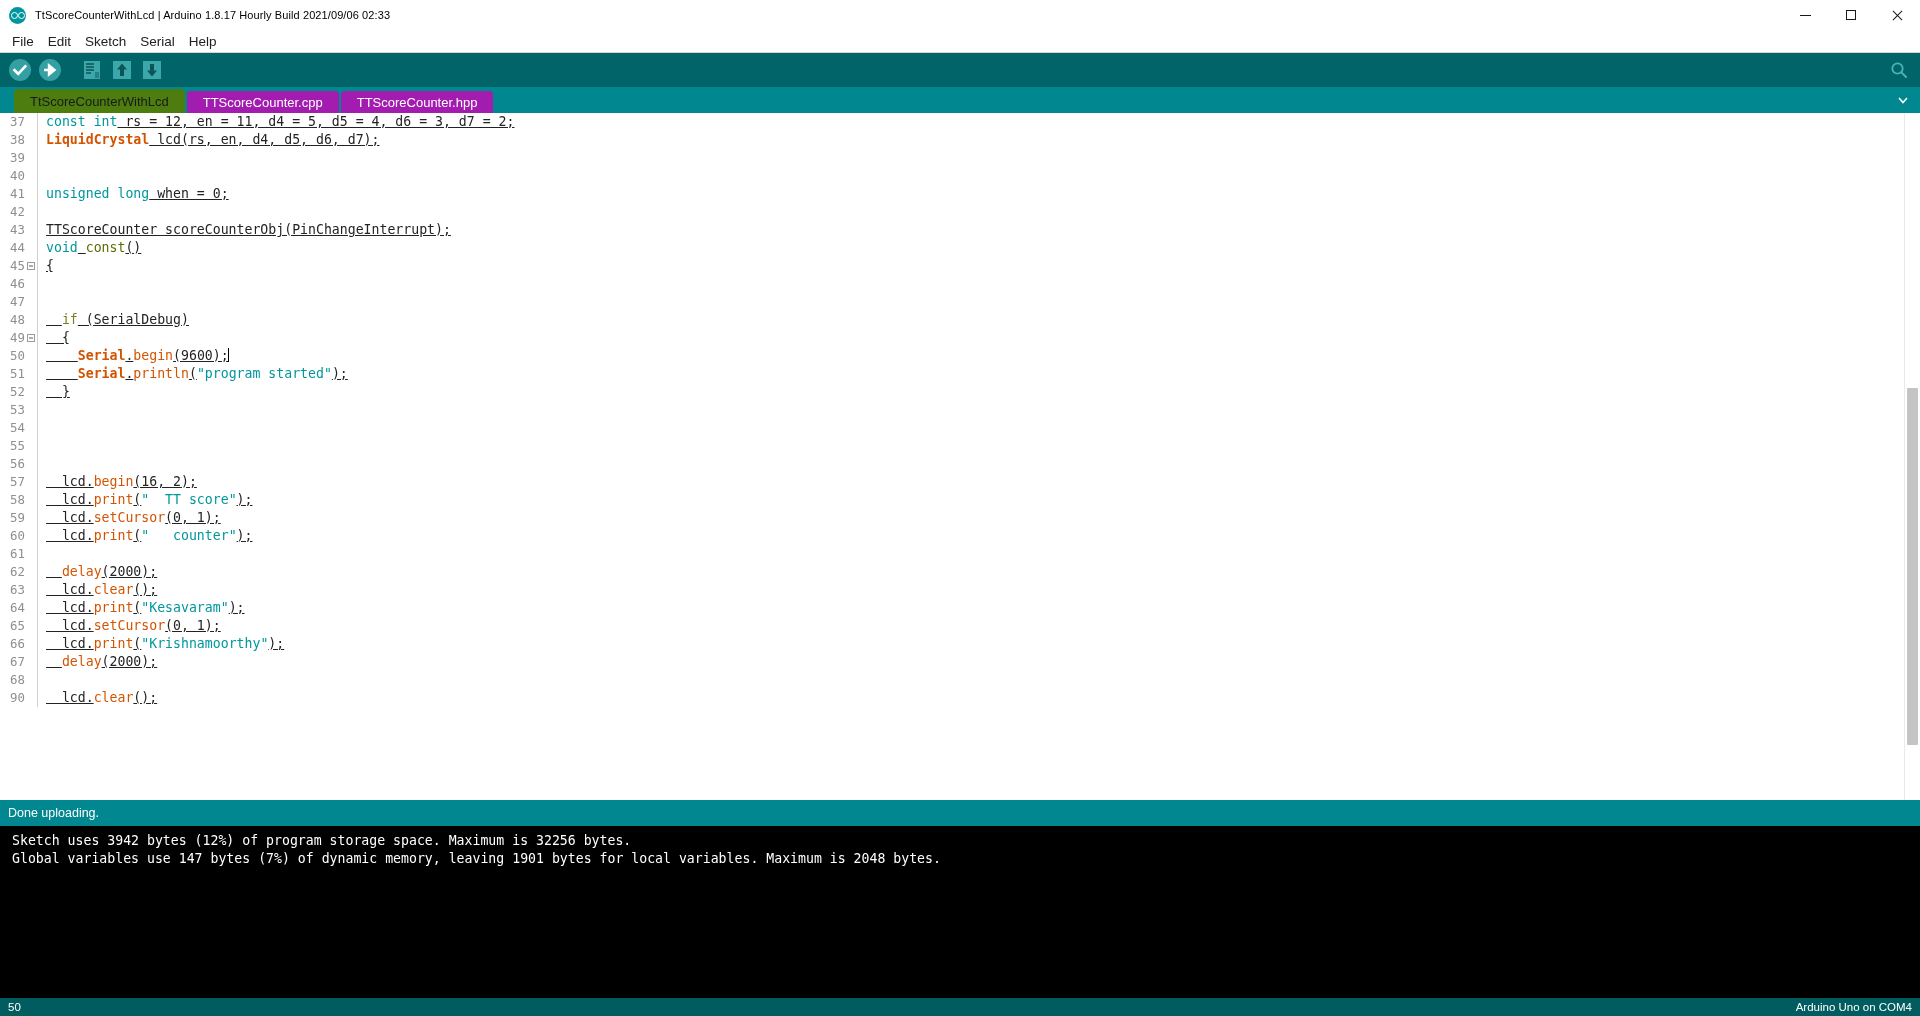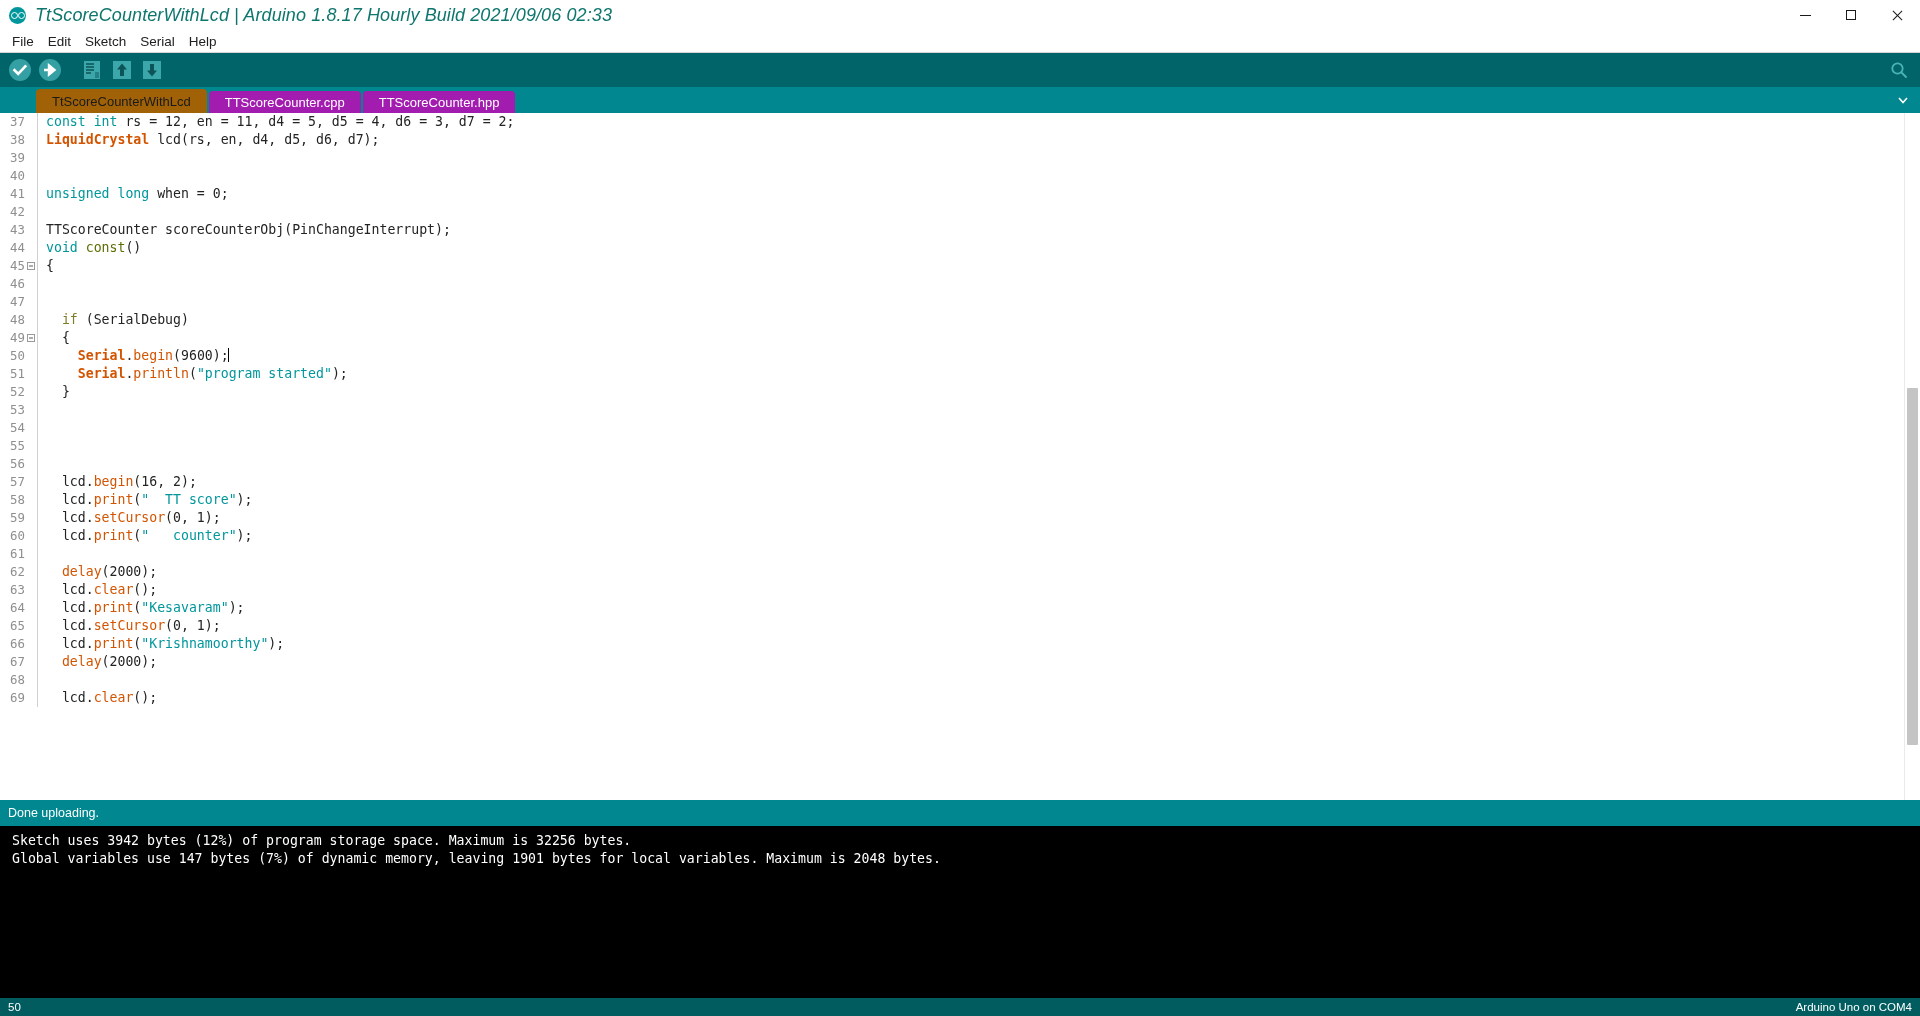--- a/index.html
+++ b/index.html
@@ -54,25 +54,24 @@
     top: 5px;
     width: 5px;
     height: 5px;
     border: 1.5px solid #ffffff;
     border-radius: 50%;
     box-sizing: content-box;
   }
   .app-logo::before { left: 1.5px; }
   .app-logo::after  { right: 1.5px; }
   .title-text {
-    font-size: 18px;
-    color: #0f766e;
+    font-size: 11px;
+    color: #000000;
     white-space: nowrap;
     letter-spacing: 0.1px;
-    font-style: italic;
   }
   .win-controls {
     display: flex;
     align-items: stretch;
     height: 30px;
     flex: 0 0 auto;
   }
   .win-btn {
     width: 46px;
     height: 30px;
@@ -174,24 +173,23 @@
     align-items: center;
     font-size: 13px;
     color: #ffffff;
     background: #a21caf;
     border-radius: 4px 4px 0 0;
     margin-right: 2px;
     white-space: nowrap;
     cursor: pointer;
   }
   .tab.active {
-    background: #a16207;
+    background: #4d7c0f;
     color: #1a1a1a;
     height: 24px;
-    margin-left: 22px;
   }
   .tab-menu-btn {
     position: absolute;
     right: 6px;
     bottom: 3px;
     width: 22px; height: 20px;
     display: flex; align-items: center; justify-content: center;
     cursor: pointer;
   }
 
@@ -260,21 +258,21 @@
   }
   .code-text { flex: 1 1 auto; color: #232323; }
 
   
   .t-kw   { color: #00979c; }          
   .t-fn   { color: #5e6d03; }          
   .t-lib  { color: #d35400; font-weight: bold; } 
   .t-mth  { color: #d35400; }          
   .t-str  { color: #00979c; }
   .t-ctl  { color: #7d7c26; }          
-  .t-plain{ color: #232323; }
+  .t-plain{ color: #232323; text-decoration: underline; }
 
   .caret {
     display: inline-block;
     width: 1px;
     height: 14px;
     background: #000;
     vertical-align: -2px;
     margin-left: -0.5px;
   }
 
@@ -457,21 +455,21 @@
         <div class="code-line"><span class="gutter-num">59</span><span class="fold-cell"></span><span class="gutter-sep"></span><span class="code-text"><span class="t-plain">  lcd.</span><span class="t-mth">setCursor</span><span class="t-plain">(0, 1);</span></span></div>
         <div class="code-line"><span class="gutter-num">60</span><span class="fold-cell"></span><span class="gutter-sep"></span><span class="code-text"><span class="t-plain">  lcd.</span><span class="t-mth">print</span><span class="t-plain">(</span><span class="t-str">"   counter"</span><span class="t-plain">);</span></span></div>
         <div class="code-line"><span class="gutter-num">61</span><span class="fold-cell"></span><span class="gutter-sep"></span><span class="code-text"></span></div>
         <div class="code-line"><span class="gutter-num">62</span><span class="fold-cell"></span><span class="gutter-sep"></span><span class="code-text"><span class="t-plain">  </span><span class="t-mth">delay</span><span class="t-plain">(2000);</span></span></div>
         <div class="code-line"><span class="gutter-num">63</span><span class="fold-cell"></span><span class="gutter-sep"></span><span class="code-text"><span class="t-plain">  lcd.</span><span class="t-mth">clear</span><span class="t-plain">();</span></span></div>
         <div class="code-line"><span class="gutter-num">64</span><span class="fold-cell"></span><span class="gutter-sep"></span><span class="code-text"><span class="t-plain">  lcd.</span><span class="t-mth">print</span><span class="t-plain">(</span><span class="t-str">"Kesavaram"</span><span class="t-plain">);</span></span></div>
         <div class="code-line"><span class="gutter-num">65</span><span class="fold-cell"></span><span class="gutter-sep"></span><span class="code-text"><span class="t-plain">  lcd.</span><span class="t-mth">setCursor</span><span class="t-plain">(0, 1);</span></span></div>
         <div class="code-line"><span class="gutter-num">66</span><span class="fold-cell"></span><span class="gutter-sep"></span><span class="code-text"><span class="t-plain">  lcd.</span><span class="t-mth">print</span><span class="t-plain">(</span><span class="t-str">"Krishnamoorthy"</span><span class="t-plain">);</span></span></div>
         <div class="code-line"><span class="gutter-num">67</span><span class="fold-cell"></span><span class="gutter-sep"></span><span class="code-text"><span class="t-plain">  </span><span class="t-mth">delay</span><span class="t-plain">(2000);</span></span></div>
         <div class="code-line"><span class="gutter-num">68</span><span class="fold-cell"></span><span class="gutter-sep"></span><span class="code-text"></span></div>
-        <div class="code-line"><span class="gutter-num">69</span><span class="fold-cell"></span><span class="gutter-sep"></span><span class="code-text"><span class="t-plain">  lcd.</span><span class="t-mth">clear</span><span class="t-plain">();</span></span></div>
+        <div class="code-line"><span class="gutter-num">90</span><span class="fold-cell"></span><span class="gutter-sep"></span><span class="code-text"><span class="t-plain">  lcd.</span><span class="t-mth">clear</span><span class="t-plain">();</span></span></div>
       </div>
     <div class="v-scroll">
       <div class="v-thumb" id="vthumb" style="top: 275px; height: 357px;"></div>
     </div>
   </div>
 
   <div class="status-strip">
     <span>Done uploading.</span>
   </div>
 

